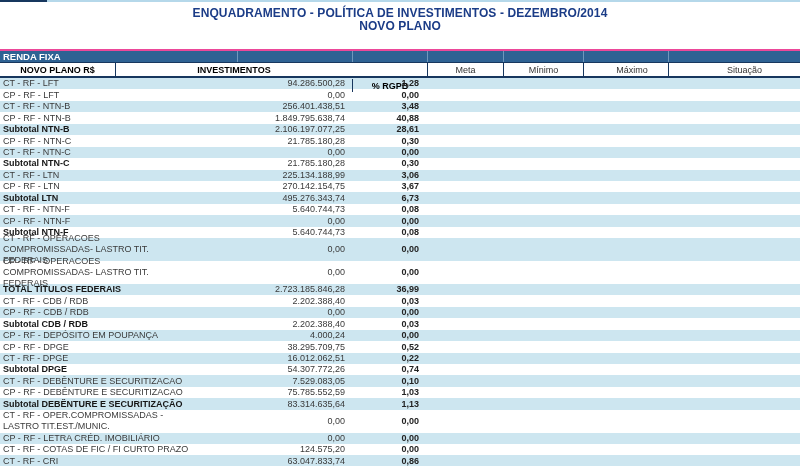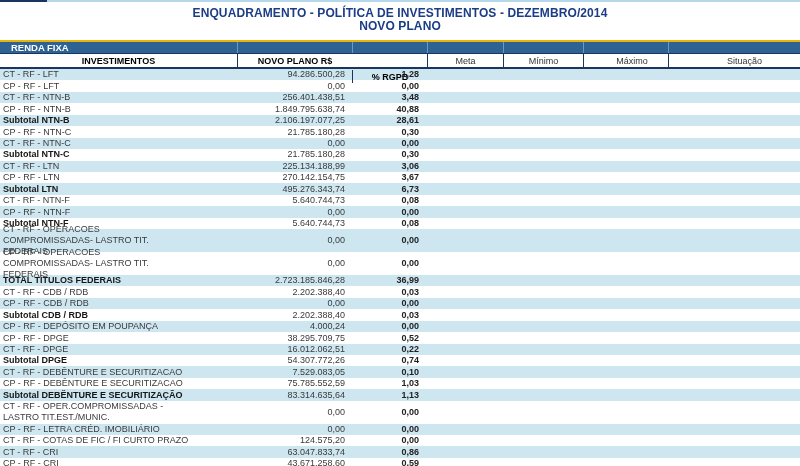--- a/index.html
+++ b/index.html
@@ -8,23 +8,23 @@
     font-family:"Liberation Sans", sans-serif;
     -webkit-font-smoothing:antialiased;
   }
   .topstrip{position:relative;height:2px;background:#B5D8EA;}
   .topstrip .darkseg{position:absolute;left:0;top:0;width:47px;height:2px;background:#17375E;}
 
   .titleblock{margin-top:5px;text-align:center;}
   .title-line{font-size:12px;font-weight:bold;color:#1B3C87;line-height:13px;letter-spacing:.1px;}
 
   .section-bar{
-    margin-top:7px;position:relative;height:11px;background:#2E6293;
-    border-top:2px solid #eab308;border-bottom:1px solid #17375E;
-    color:#ffffff;font-size:9.5px;font-weight:bold;line-height:11px;padding-left:11px;
+    margin-top:16px;position:relative;height:11px;background:#2E6293;
+    border-top:2px solid #ec4899;border-bottom:1px solid #17375E;
+    color:#ffffff;font-size:9.5px;font-weight:bold;line-height:11px;padding-left:3px;
     box-sizing:content-box;
   }
   .section-bar .vsep{position:absolute;top:0;bottom:0;width:1px;background:rgba(190,220,240,0.45);}
 
   .header-row{display:flex;height:13px;border-bottom:2px solid #17375E;background:#ffffff;}
   .hcell{
     box-sizing:border-box;height:13px;display:flex;align-items:center;justify-content:center;
     font-size:9px;color:#333333;border-left:1px solid #17375E;overflow:hidden;white-space:nowrap;
   }
   .hcell:first-child{border-left:none;}
@@ -51,22 +51,22 @@
 <div class="titleblock">
   <div class="title-line">ENQUADRAMENTO - POLÍTICA DE INVESTIMENTOS - DEZEMBRO/2014</div>
   <div class="title-line">NOVO PLANO</div>
 </div>
 
 <div class="section-bar">
   <span>RENDA FIXA</span>
 <div class="vsep" style="left: 237px;"></div><div class="vsep" style="left: 352px;"></div><div class="vsep" style="left: 427px;"></div><div class="vsep" style="left: 503px;"></div><div class="vsep" style="left: 583px;"></div><div class="vsep" style="left: 668px;"></div></div>
 
 <div class="header-row">
+    <div class="hcell strong" style="width: 115px;">NOVO PLANO R$</div>
     <div class="hcell strong" style="width: 237px;">INVESTIMENTOS</div>
-    <div class="hcell strong" style="width: 115px;">NOVO PLANO R$</div>
     <div class="hcell strong" style="width: 75px; margin-top: 16px;">% RGPB</div>
     <div class="hcell" style="width: 76px;">Meta</div>
     <div class="hcell" style="width: 80px;">Mínimo</div>
     <div class="hcell" style="width: 85px; padding-left: 12px;">Máximo</div>
     <div class="hcell" style="width: 132px; padding-left: 20px;">Situação</div>
   </div>
 
 <div class="tbody">
     <div class="row alt">
       <div class="cell-name"><span class="txt">CT - RF - LFT</span></div>

